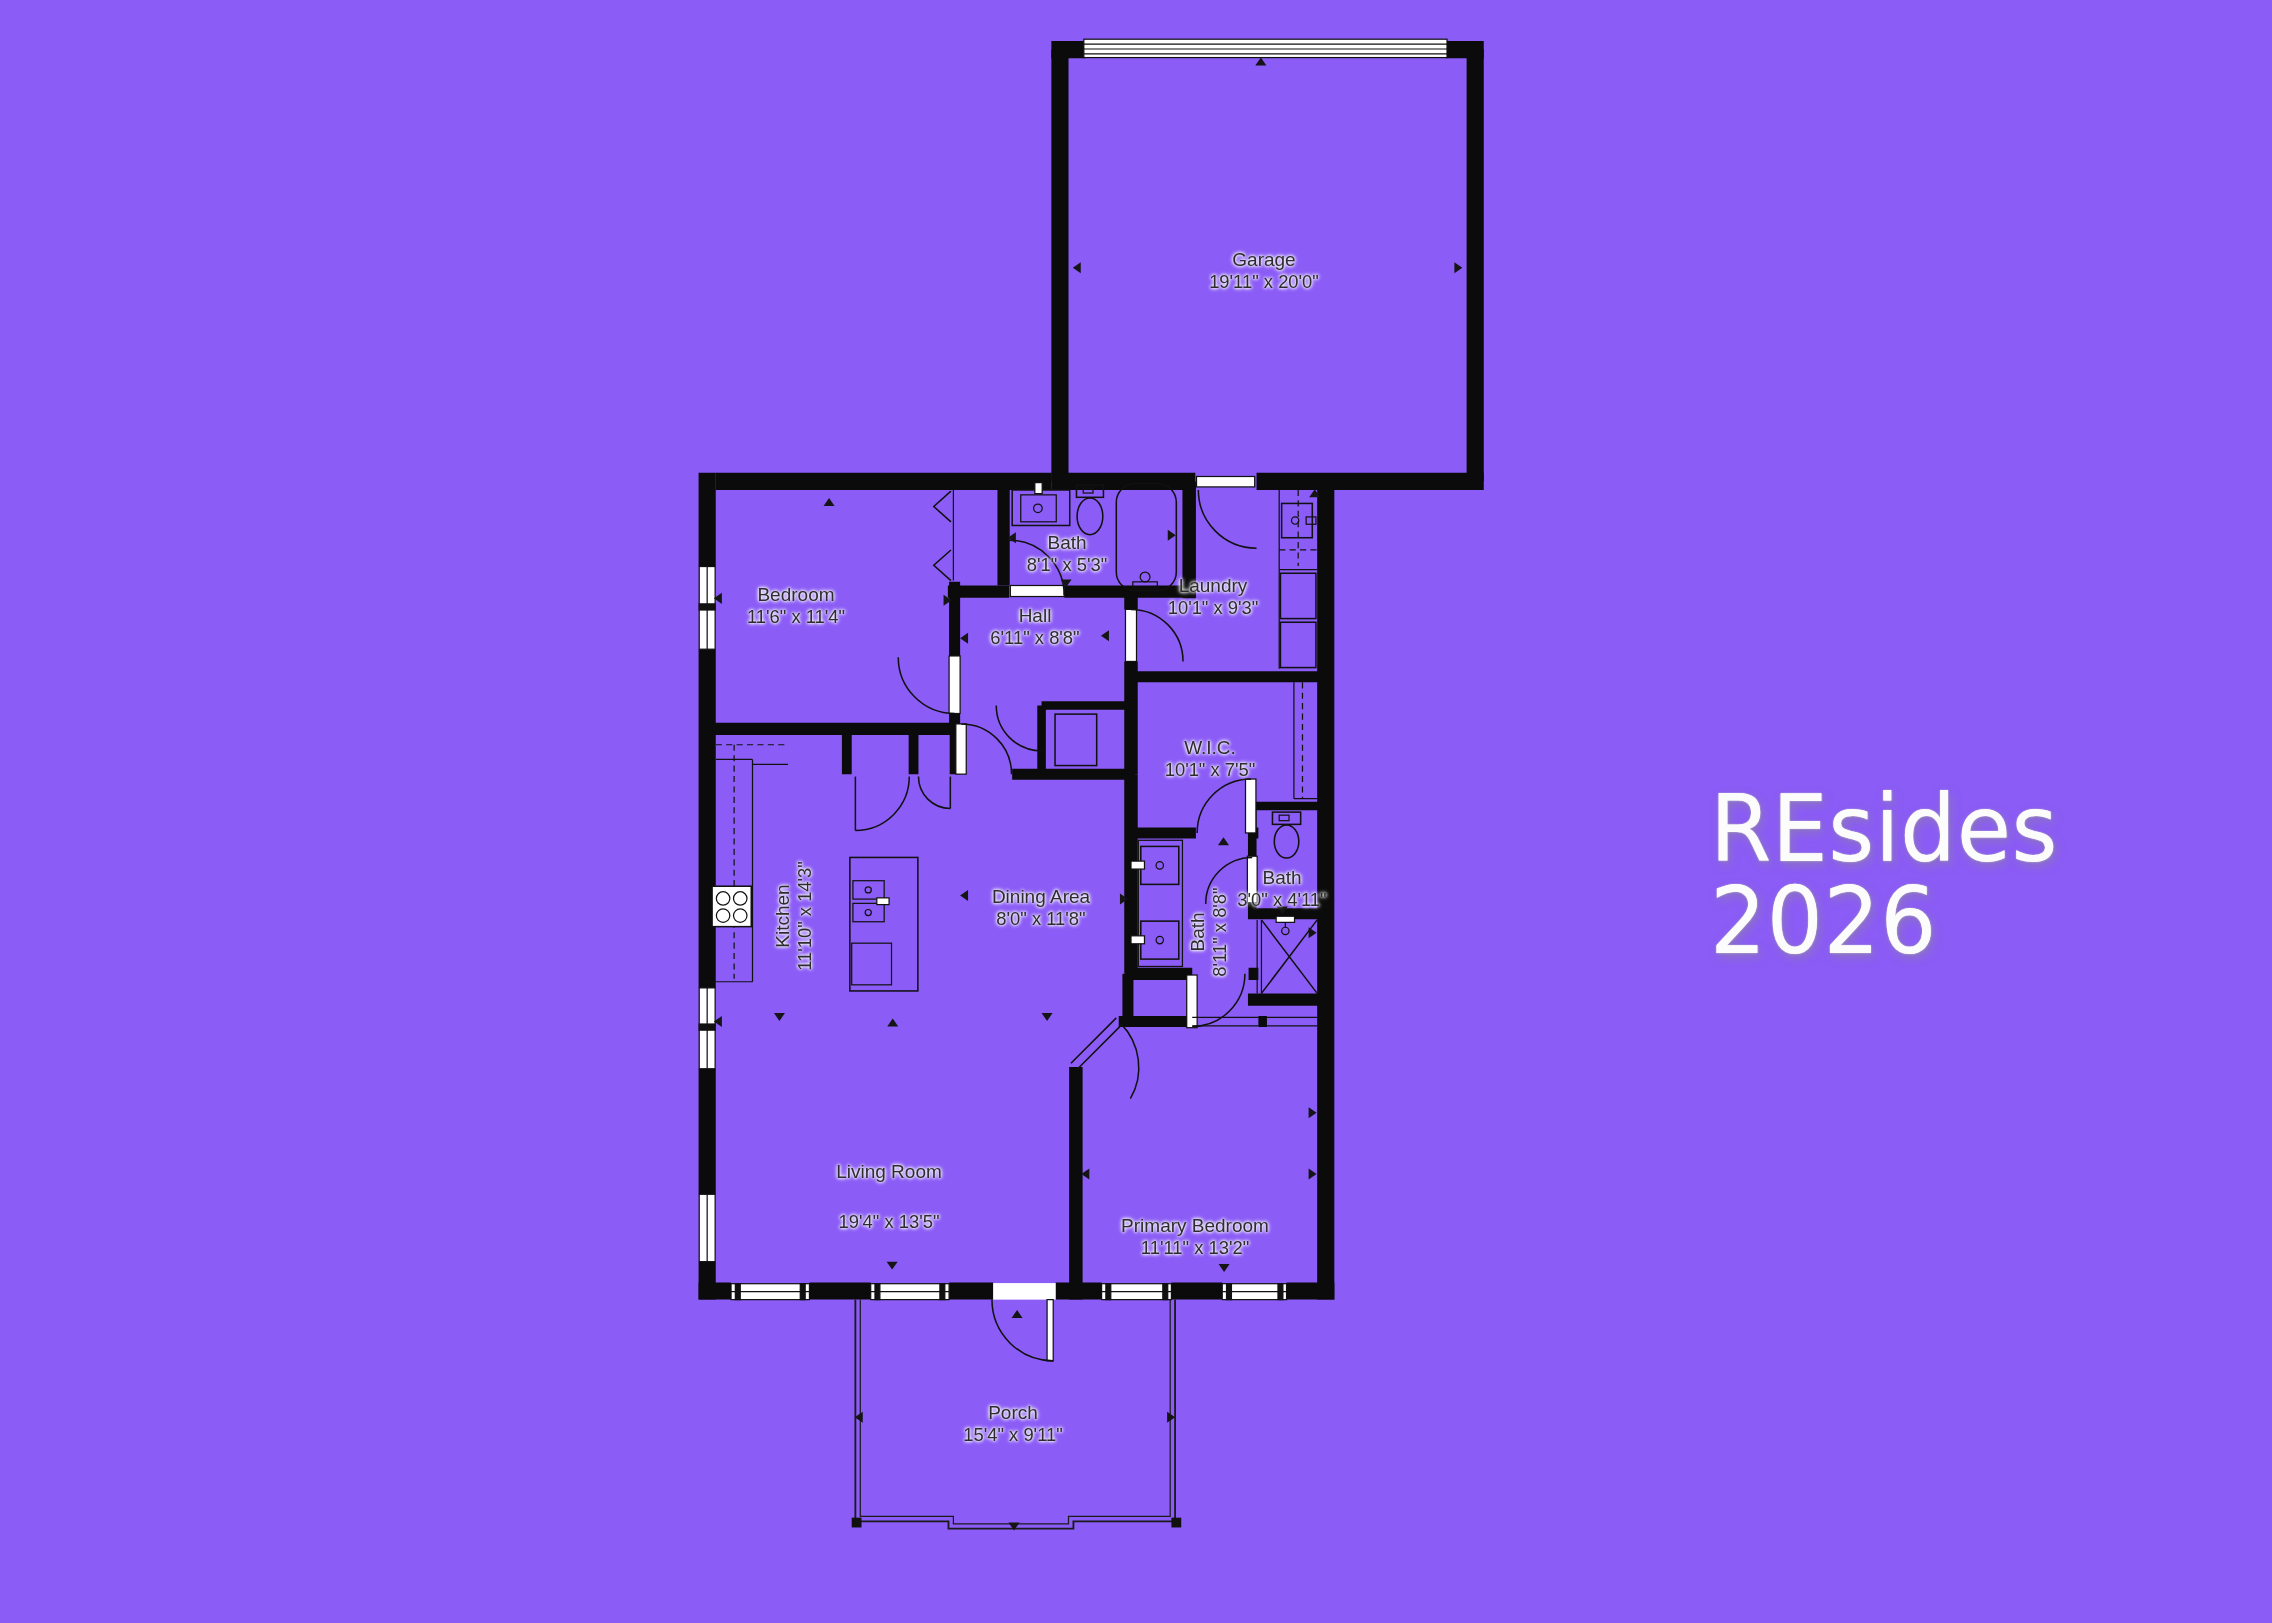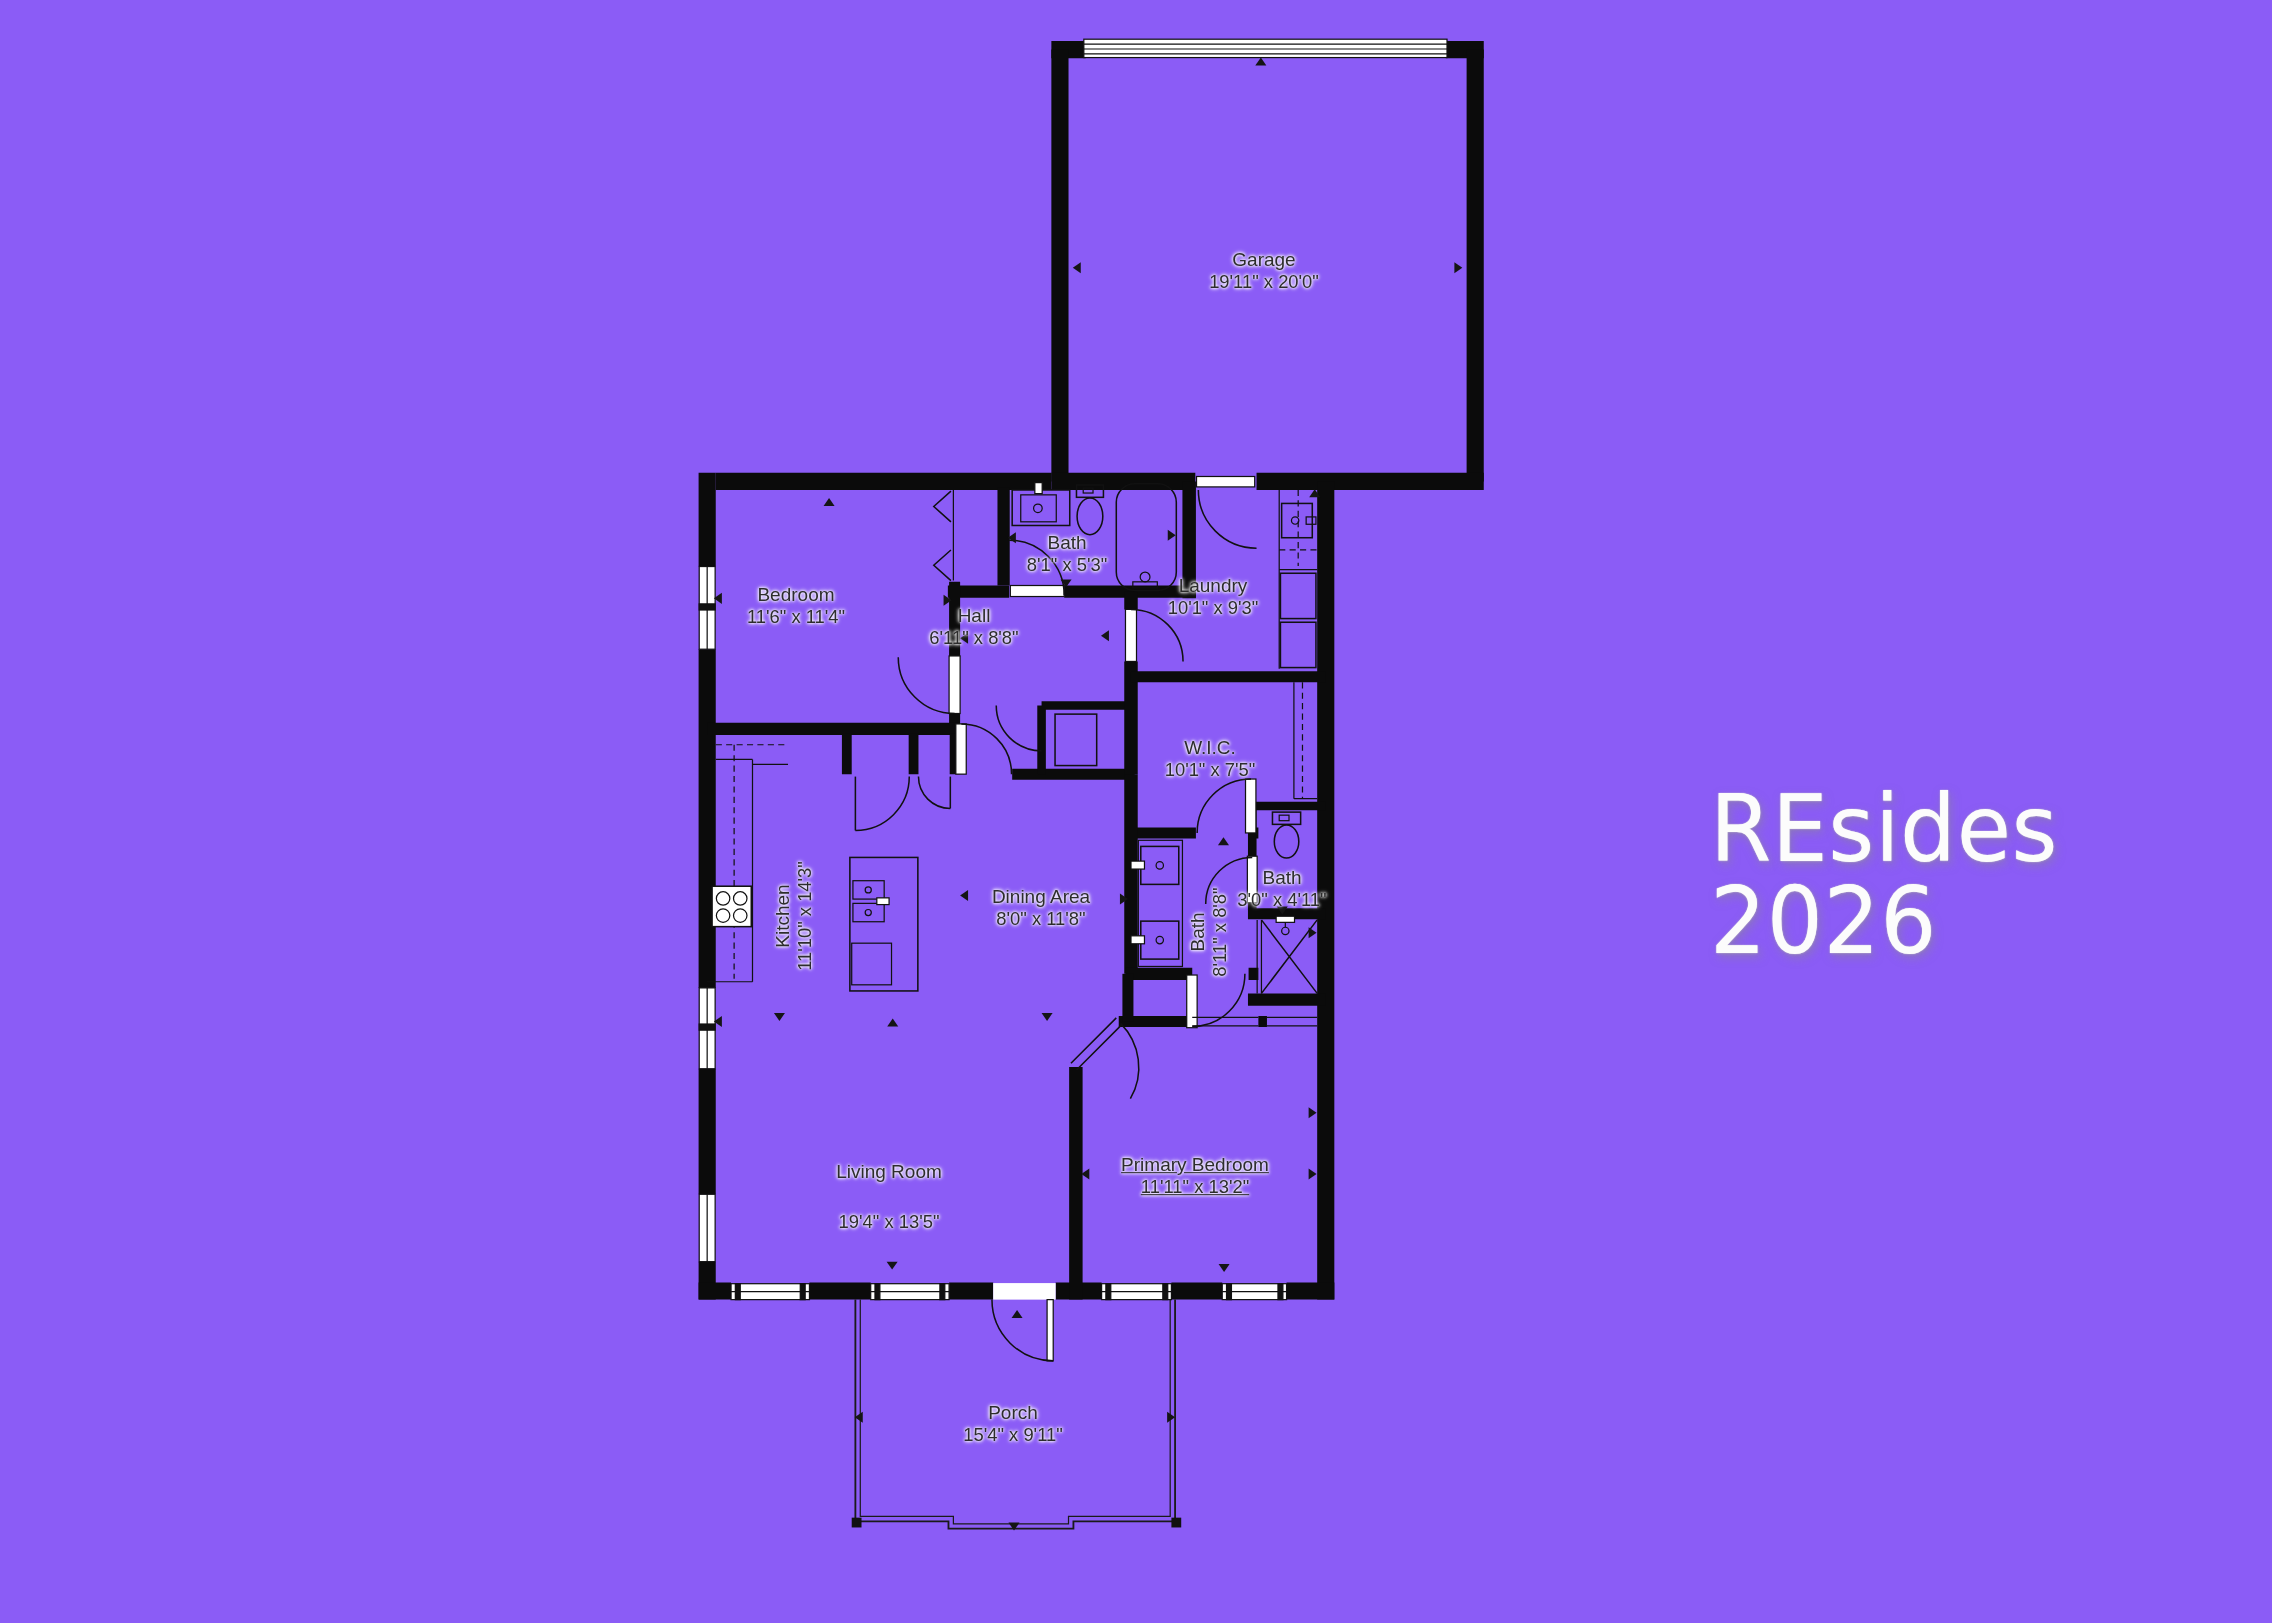--- a/index.html
+++ b/index.html
@@ -9,29 +9,29 @@
   .room-label{position:absolute;transform:translate(-50%,-50%);display:flex;flex-direction:column;
         align-items:center;gap:4.3px;color:#2d2d2d;white-space:nowrap;text-align:center;
         text-shadow:0 0 3.1px #fff,0 0 3.1px #fff,0 0 4.9px #fff;}
   .room-label .nm{font-size:19px;line-height:1;}
   .room-label .dm{font-size:18.4px;line-height:1;}
   .room-label.rot{transform:translate(-50%,-50%) rotate(-90deg);}
   
   .lbl-garage{left:1264px;top:271px;}
   .lbl-bedroom{left:796px;top:606px;}
   .lbl-bath-hall{left:1067px;top:554px;}
-  .lbl-hall{left:974px;top:627px;justify-content:center;}
+  .lbl-hall{left:1035px;top:627px;justify-content:center;}
   .lbl-laundry{left:1213px;top:597px;}
   .lbl-wic{left:1210px;top:759px;}
   .lbl-kitchen{left:794px;top:916px;}
   .lbl-dining{left:1041px;top:908px;text-align:right;}
   .lbl-bath-primary{left:1209px;top:932px;}
   .lbl-bath-small{left:1282px;top:889px;}
   .lbl-living{left:889px;top:1197px;gap:32px;}
-  .lbl-primary{left:1195px;top:1176px;text-decoration:underline;}
+  .lbl-primary{left:1195px;top:1237px;}
   .lbl-porch{left:1013px;top:1424px;justify-content:space-between;}
   .watermark{position:absolute;left:1710px;top:784px;font-size:92px;line-height:1;
         color:#fcfcfc;letter-spacing:0.6px;transform:scaleX(.96);transform-origin:left top;
         text-shadow:0 0 1.2px #efefef, 2.5px 4.3px 9.8px rgba(140,140,140,.5), 0.6px 1.2px 3.1px rgba(160,160,160,.45);
         font-family:"DejaVu Sans","Liberation Sans",sans-serif;}
 </style>
 </head>
 <body>
 
 <div class="plan">

